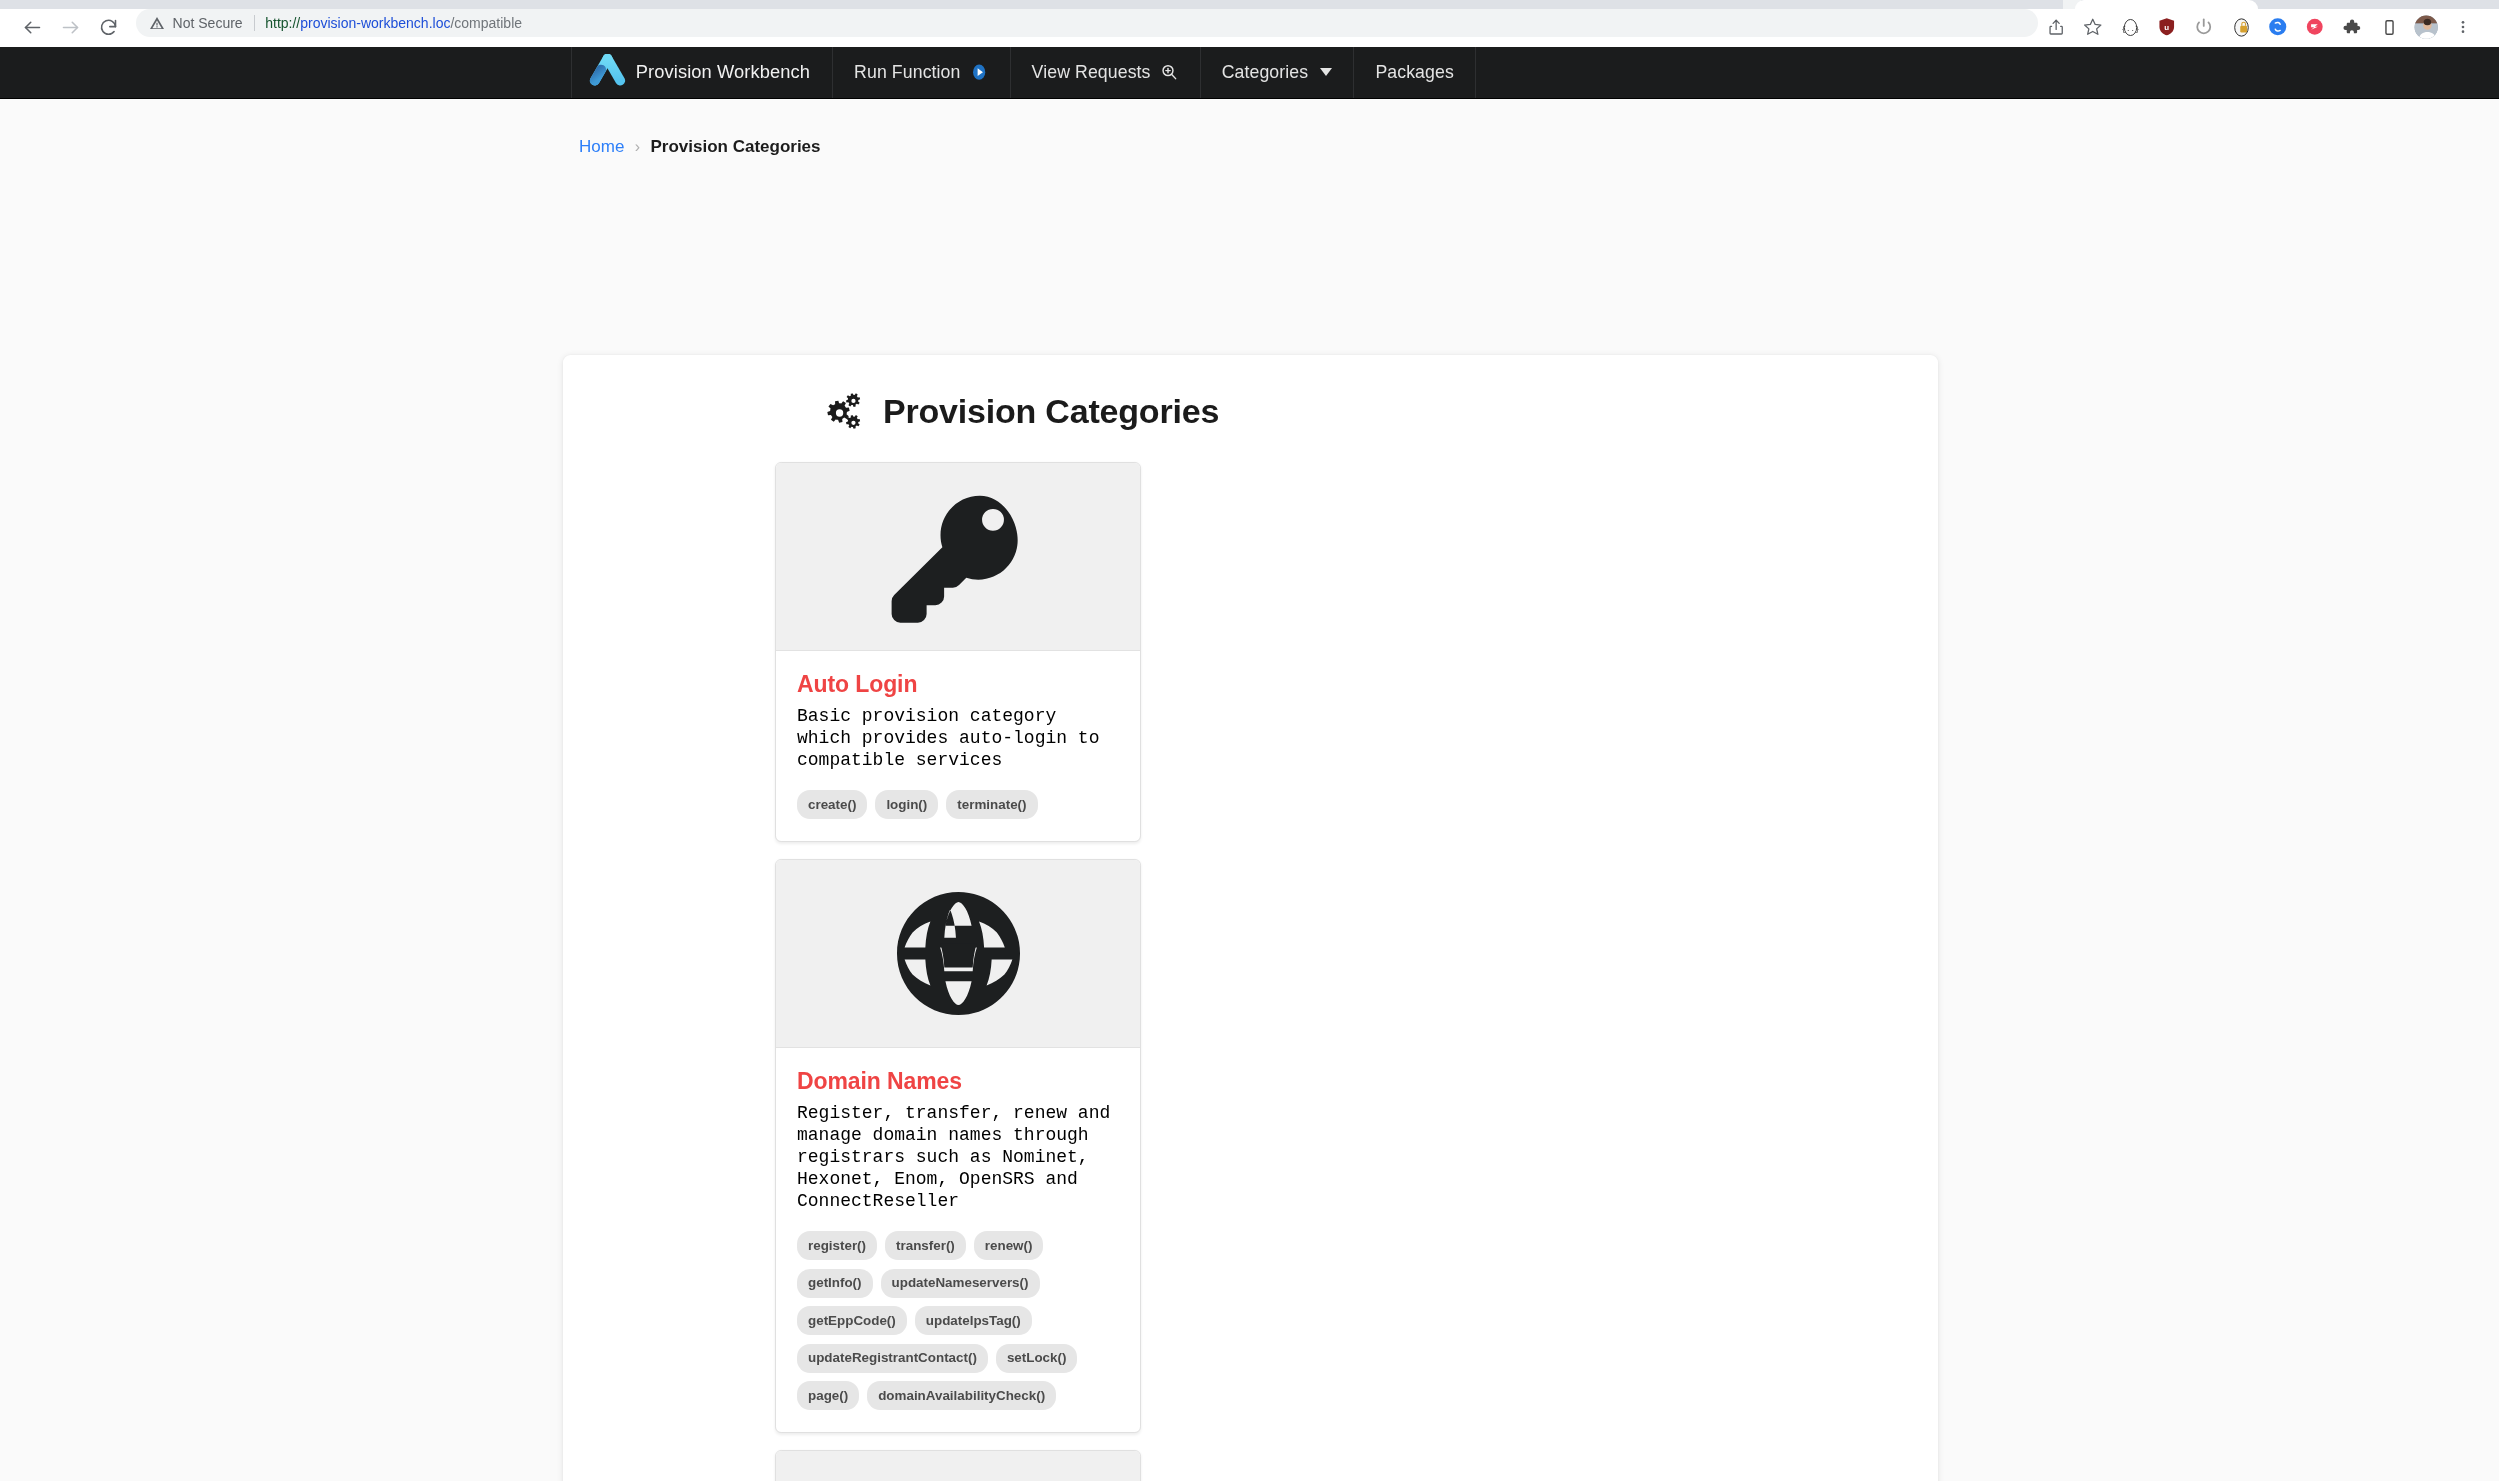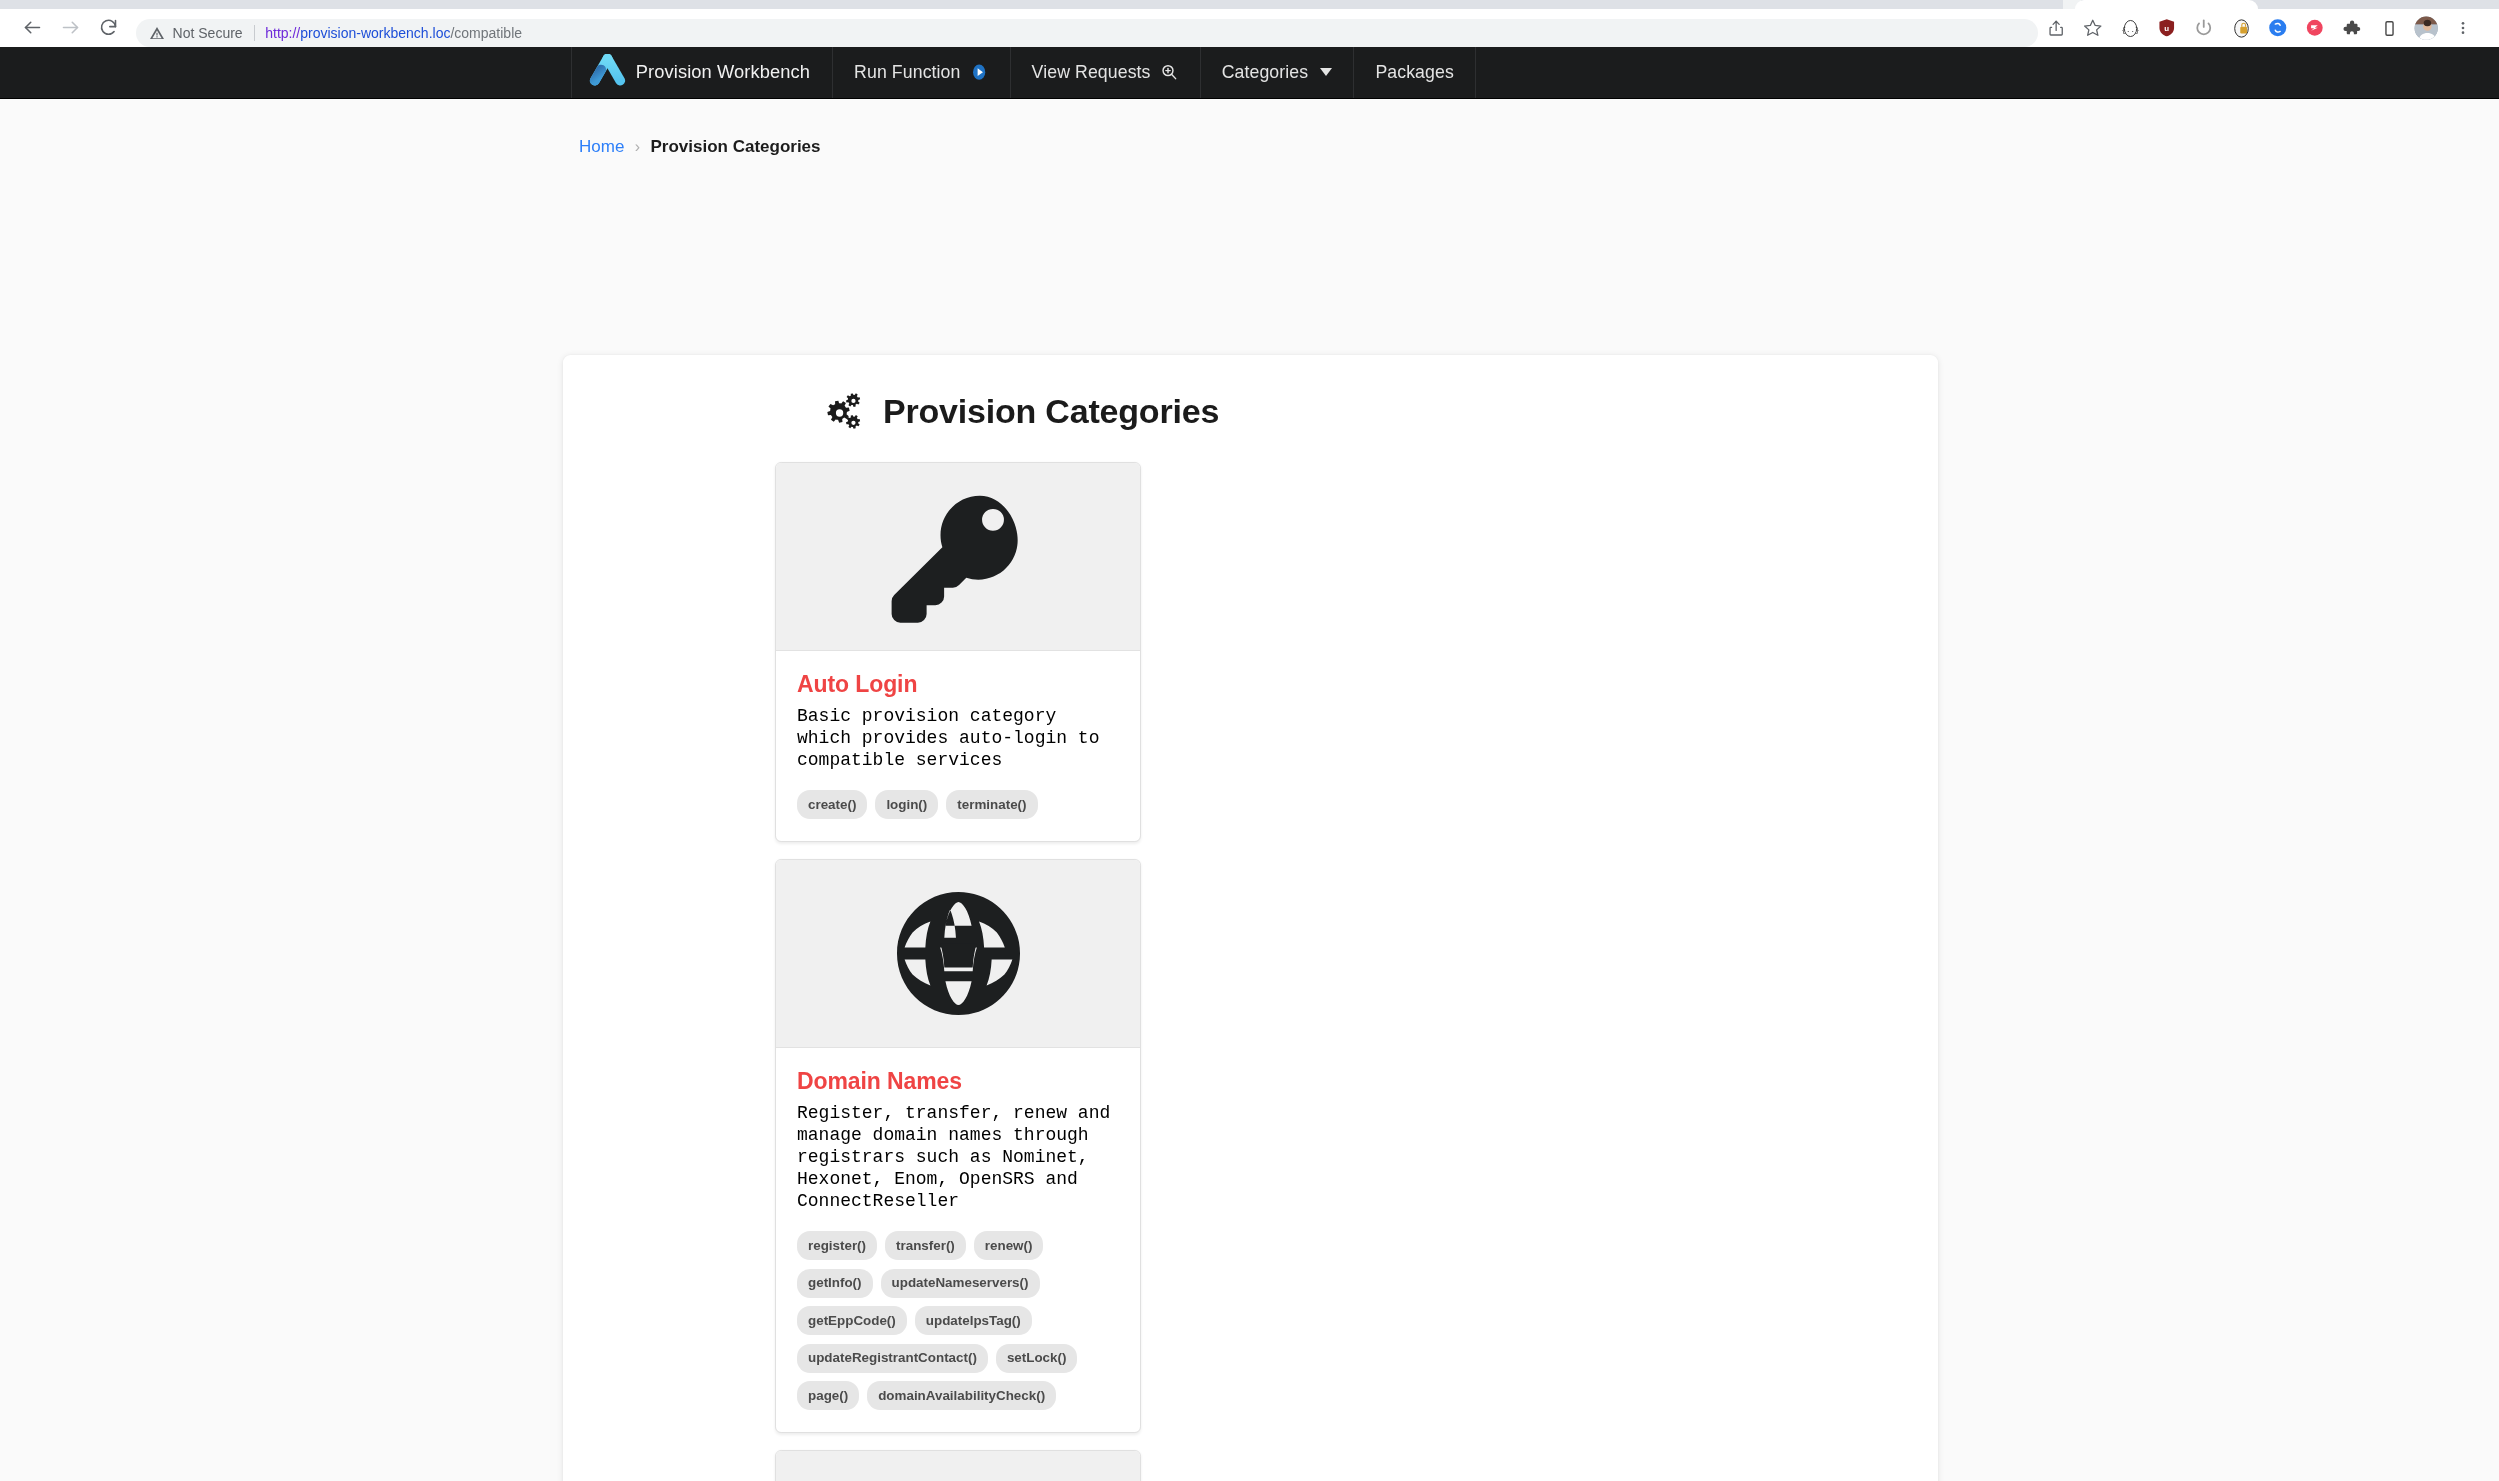--- a/index.html
+++ b/index.html
@@ -28,21 +28,21 @@
     border-top-left-radius: 12.2px; border-top-right-radius: 12.2px;
   }
   #tab-strip .tab-inactive {
     position: absolute;
     left: 2063px; top: 0; width: 18.3px; height: 8.5px;
     background: #f1f3f4;
   }
   #toolbar {
     height: 38px;
     display: flex;
-    align-items: flex-end;
+    align-items: flex-start;
     padding: 0 18.3px 0 13.4px;
     background: #fff;
     gap: 0;
   }
   .nav-btn {
     width: 38px; height: 38px;
     display: flex; align-items: center; justify-content: center;
     color: #5f6368;
     flex: 0 0 auto;
   }
@@ -66,21 +66,21 @@
     font-size: 14px; color: #5f6368; white-space: nowrap;
     font-family: "Liberation Sans", sans-serif;
   }
   #omnibox .vdiv {
     width: 0.6px; height: 16px; background: #c8cbcf; margin: 0 11px;
   }
   #omnibox .url {
     font-size: 14px; white-space: nowrap; overflow: hidden;
     font-family: "Liberation Sans", sans-serif;
   }
-  #omnibox .url .scheme { color: #6d28d9; }
+  #omnibox .url .scheme { color: #14532d; }
   #omnibox .url .host { color: #1d4ed8; }
   #omnibox .url .path { color: #70757a; }
 
   #toolbar-right {
     display: flex; align-items: center; gap: 0; flex: 0 0 auto;
   }
   .tb-ico {
     width: 37px; height: 37px;
     display: flex; align-items: center; justify-content: center;
     flex: 0 0 auto;

